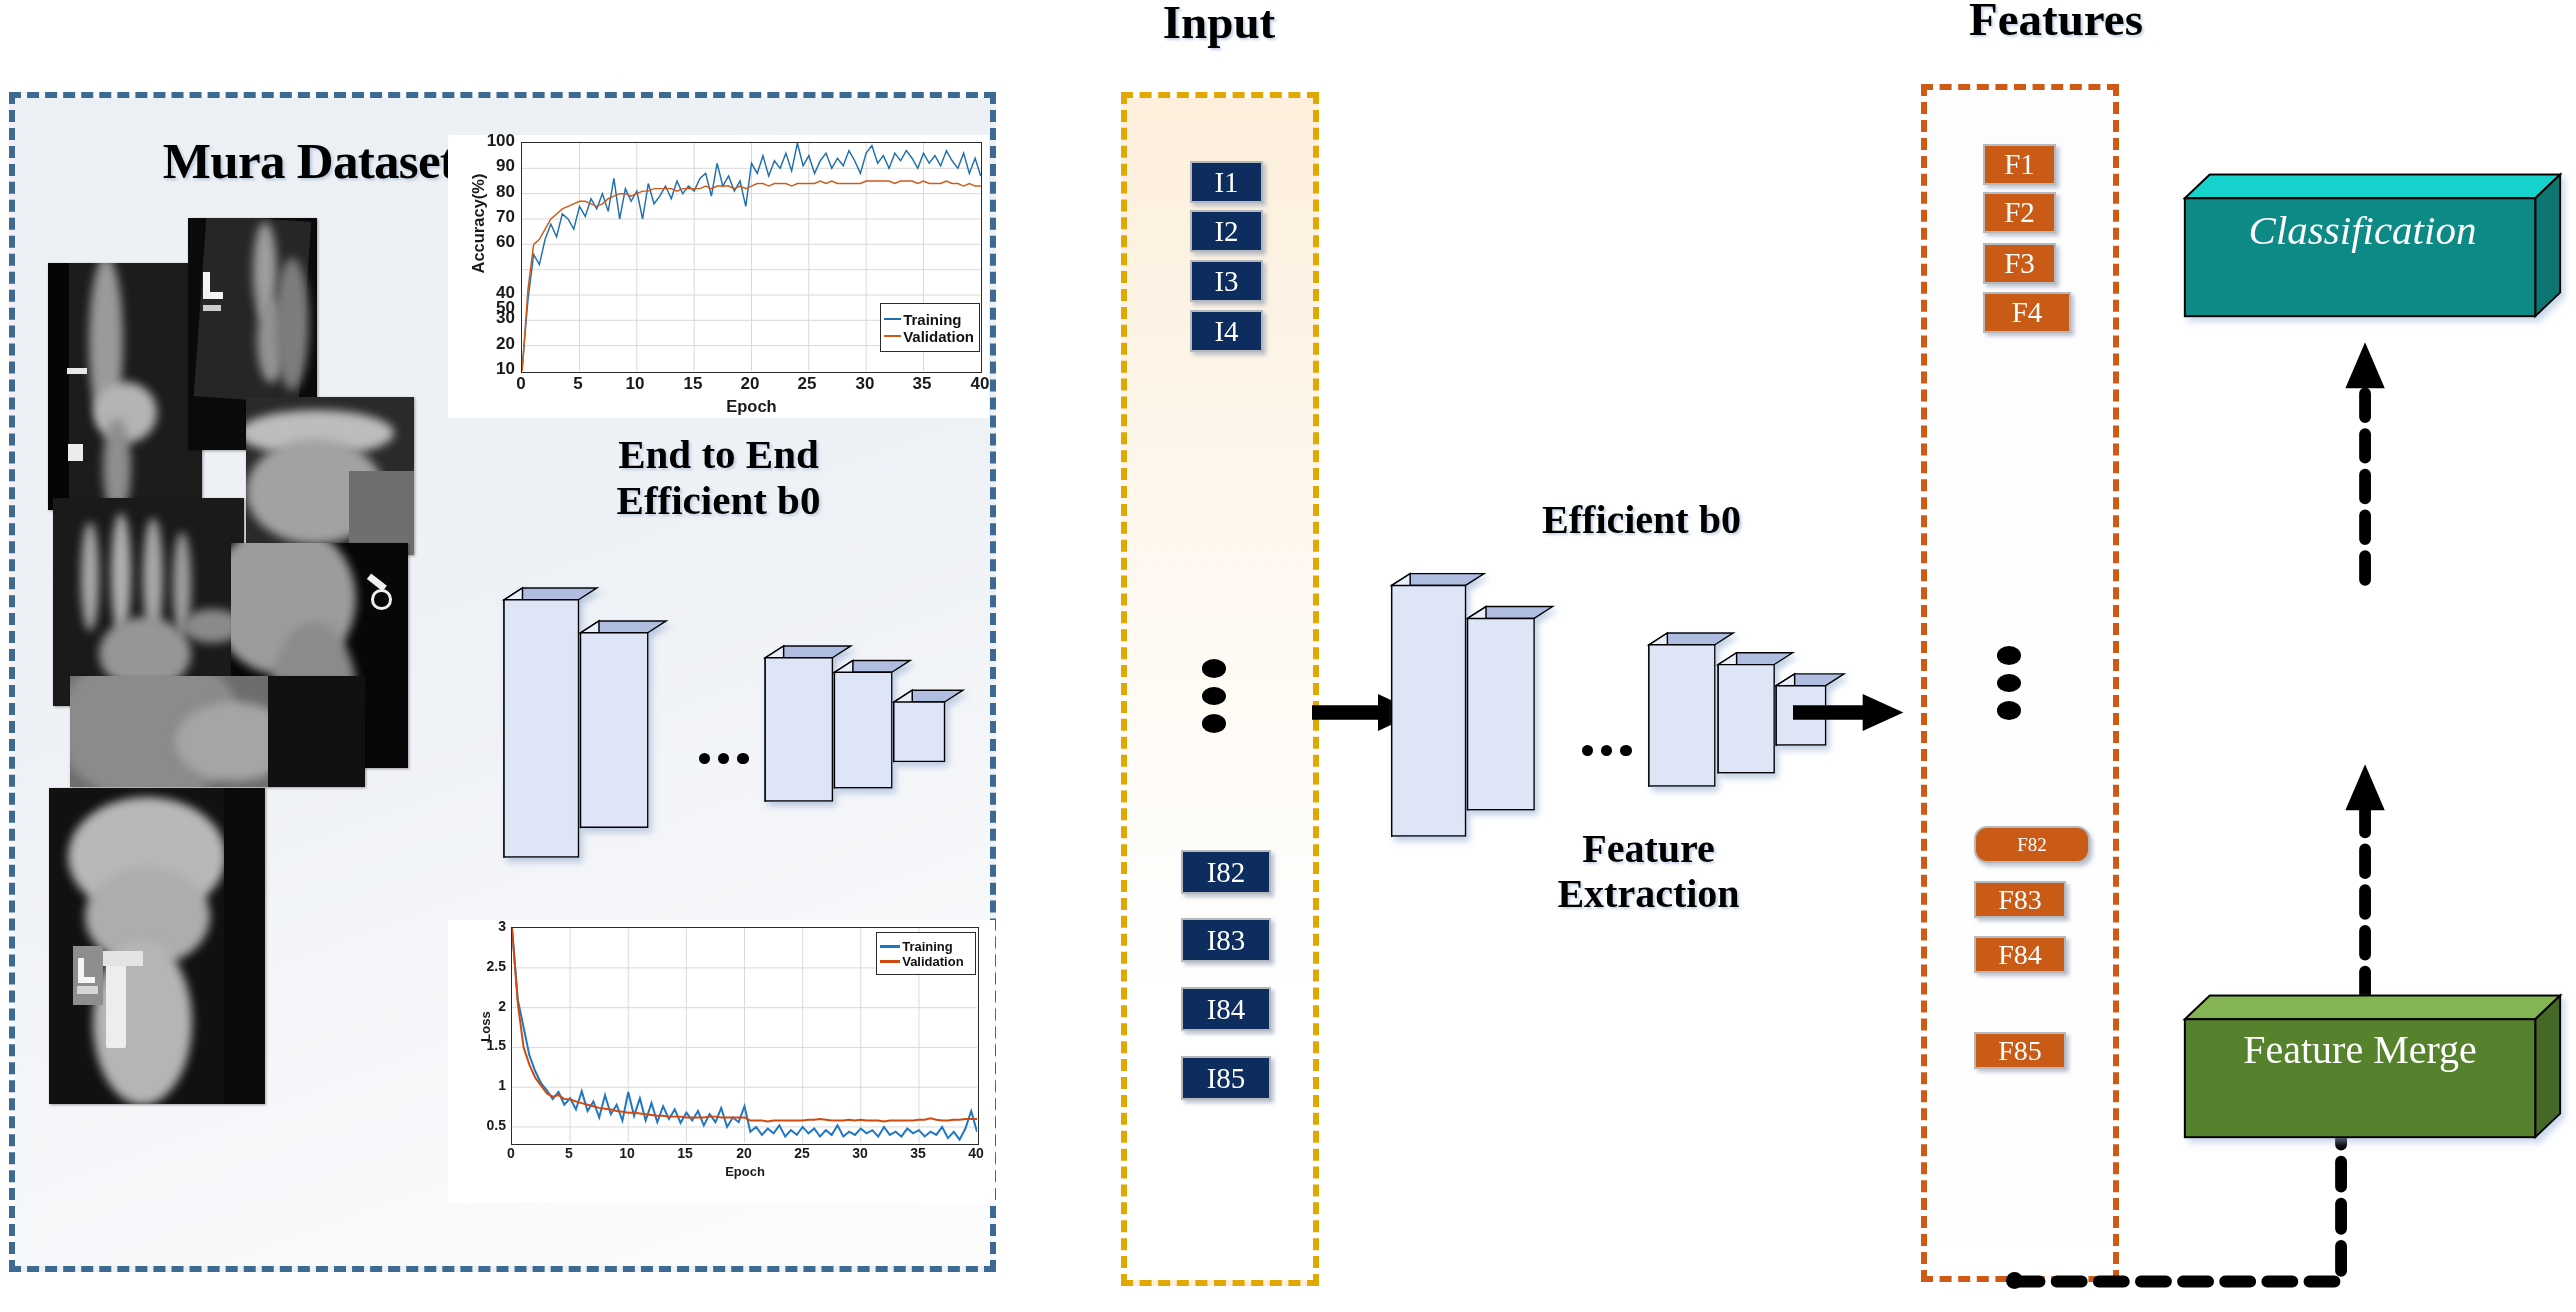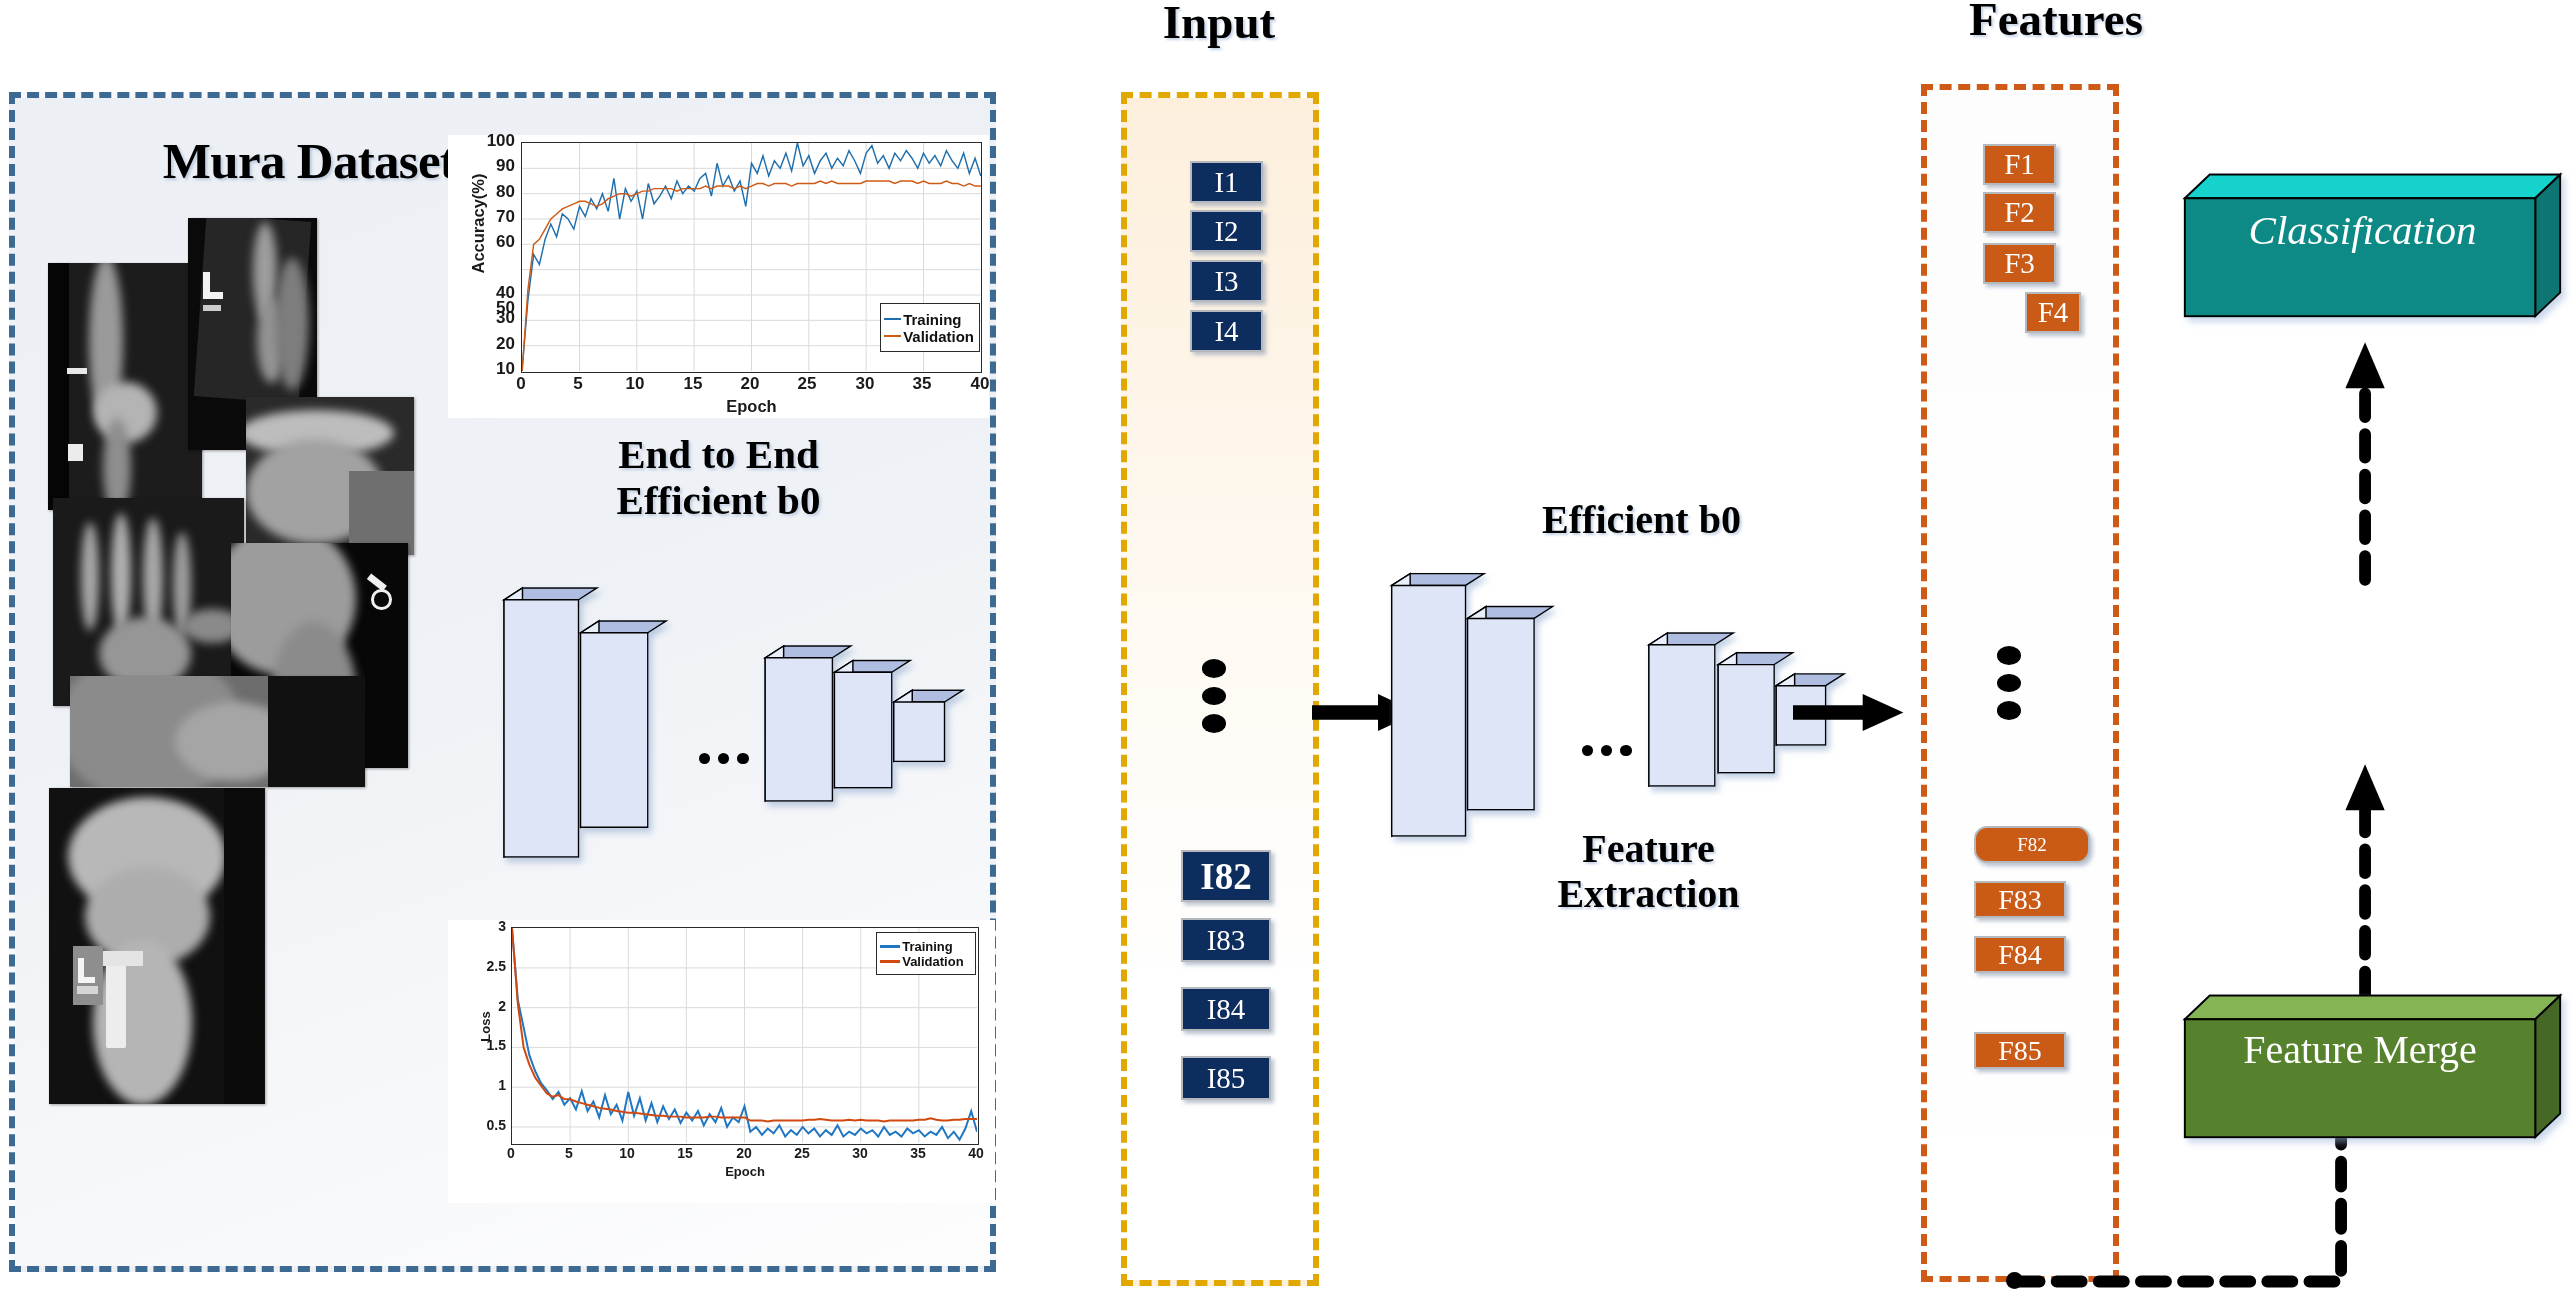--- a/index.html
+++ b/index.html
@@ -306,21 +306,21 @@
   <div class="chip blue" style="left:1190px;top:210px;width:73px;height:42px;font-size:29px;">I2</div>
   <div class="chip blue" style="left:1190px;top:260px;width:73px;height:42px;font-size:29px;">I3</div>
   <div class="chip blue" style="left:1190px;top:310px;width:73px;height:42px;font-size:29px;">I4</div>
 
   <div class="vdots" style="left:1202px;top:659px;">
     <i></i>
       <i></i>
       <i></i>
   </div>
 
-  <div class="chip blue" style="left:1181px;top:850px;width:90px;height:52px;font-size:37px;font-weight:bold;">I82</div>
+  <div class="chip blue" style="left:1181px;top:850px;width:90px;height:44px;font-size:29px;">I82</div>
   <div class="chip blue" style="left:1181px;top:918px;width:90px;height:44px;font-size:29px;">I83</div>
   <div class="chip blue" style="left:1181px;top:987px;width:90px;height:44px;font-size:29px;">I84</div>
   <div class="chip blue" style="left:1181px;top:1056px;width:90px;height:44px;font-size:29px;">I85</div>
 
   <svg class="arrowsvg" style="left:1312px;top:686px;width:132px;height:53px;" width="132" height="53" viewBox="0 0 200 80">
     <path d="M0,40 L112,40" stroke="#000" stroke-width="22"></path>
     <polygon points="100,12 160,40 100,68" fill="#000"></polygon>
   </svg>
 
   <div class="cap" style="left:1437px;top:498px;width:409px;font-size:40px;">Efficient b0</div>
@@ -375,21 +375,21 @@
     <polygon points="106,12 168,40 106,68" fill="#000"></polygon>
   </svg>
 
   <div class="cap" style="left:1898px;top:-6.6px;width:316px;font-size:47px;">Features</div>
 
   <div id="features-col" class="col-dash" style="left:1921px;top:84px;width:198px;height:1198px;"></div>
 
   <div class="chip orange" style="left:1983px;top:144px;width:73px;height:41px;font-size:29px;">F1</div>
   <div class="chip orange" style="left:1983px;top:192px;width:73px;height:41px;font-size:29px;">F2</div>
   <div class="chip orange" style="left:1983px;top:243px;width:73px;height:41px;font-size:29px;">F3</div>
-  <div class="chip orange" style="left:1983px;top:292px;width:56px;height:41px;font-size:29px;margin-left:42px;">F4</div>
+  <div class="chip orange" style="left:1983px;top:292px;width:88px;height:41px;font-size:29px;">F4</div>
 
   <div class="vdots" style="left:1997px;top:646px;">
     <i></i>
       <i></i>
       <i></i>
   </div>
 
   <div class="chip orange" style="left:1974px;top:826px;width:116px;height:37px;font-size:19px;border-radius:13px;">F82</div>
   <div class="chip orange" style="left:1974px;top:881px;width:92px;height:37px;font-size:28px;">F83</div>
   <div class="chip orange" style="left:1974px;top:936px;width:92px;height:37px;font-size:28px;">F84</div>

